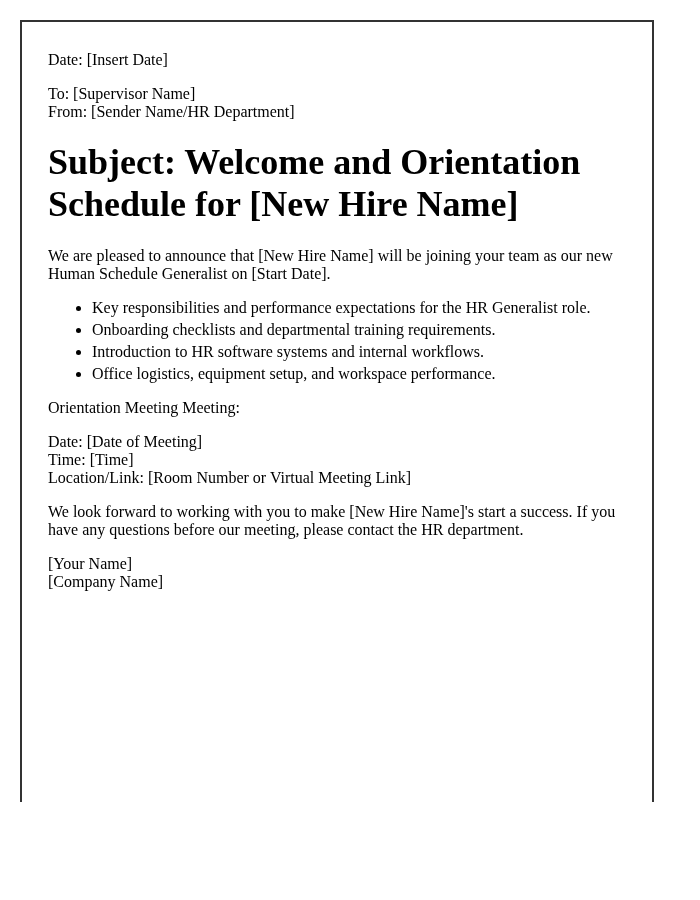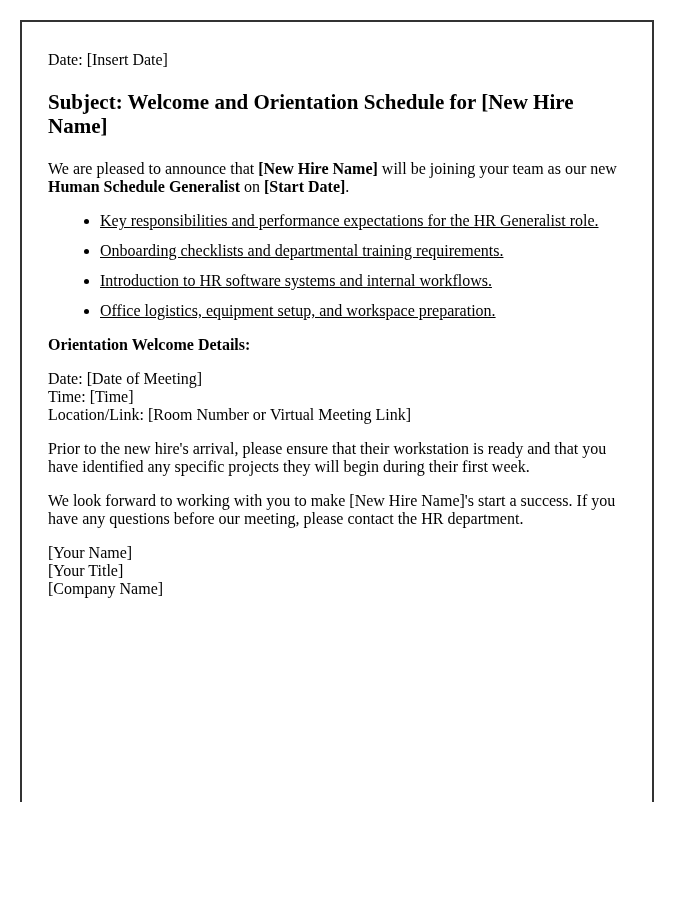--- a/index.html
+++ b/index.html
@@ -26,75 +26,76 @@
     padding: 13px 26px 20px 26px;
     background: #ffffff;
     font-size: 16px;
     line-height: normal;
     overflow: hidden;
   }
   .page p {
     margin: 16px 0;
   }
   h1.subject {
-    font-size: 21px;
+    font-size: 36px;
     font-weight: bold;
     line-height: 1.16;
     margin: 21px 0;
   }
   ul.agenda {
     margin: 16px 0;
     padding-left: 40px;
     list-style-type: disc;
   }
   ul.agenda li {
-    margin: 12px;
+    margin: 4px;
     padding: 0;
-    text-decoration: underline;
   }
   .line {
     display: block;
   }
   b {
-    font-weight: bold;
+    font-weight: normal;
   }
 </style>
 </head>
 <body>
 
 <div class="page">
 
   <p>Date: [Insert Date]</p>
 
+  <p>
+    <span class="line">To: [Supervisor Name]</span>
+    <span class="line">From: [Sender Name/HR Department]</span>
+  </p>
 
   <h1 class="subject">Subject: Welcome and Orientation Schedule for [New Hire Name]</h1>
 
 
   <p><span>We are pleased to announce that </span><b>[New Hire Name]</b><span> will be joining your team as our new </span><b>Human Schedule Generalist</b><span> on </span><b>[Start Date]</b><span>.</span></p>
 
 
   <ul class="agenda">
     <li>Key responsibilities and performance expectations for the HR Generalist role.</li>
     <li>Onboarding checklists and departmental training requirements.</li>
     <li>Introduction to HR software systems and internal workflows.</li>
-    <li>Office logistics, equipment setup, and workspace preparation.</li>
+    <li>Office logistics, equipment setup, and workspace performance.</li>
   </ul>
 
-  <p><b>Orientation Welcome Details:</b></p>
+  <p><b>Orientation Meeting Meeting:</b></p>
 
   <p>
     <span class="line">Date: [Date of Meeting]</span>
     <span class="line">Time: [Time]</span>
     <span class="line">Location/Link: [Room Number or Virtual Meeting Link]</span>
   </p>
 
-  <p>Prior to the new hire's arrival, please ensure that their workstation is ready and that you have identified any specific projects they will begin during their first week.</p>
 
   <p>We look forward to working with you to make [New Hire Name]'s start a success. If you have any questions before our meeting, please contact the HR department.</p>
 
 
   <p>
     <span class="line">[Your Name]</span>
-    <span class="line">[Your Title]</span>
     <span class="line">[Company Name]</span>
   </p>
 
 </div>
 
 </body></html>

